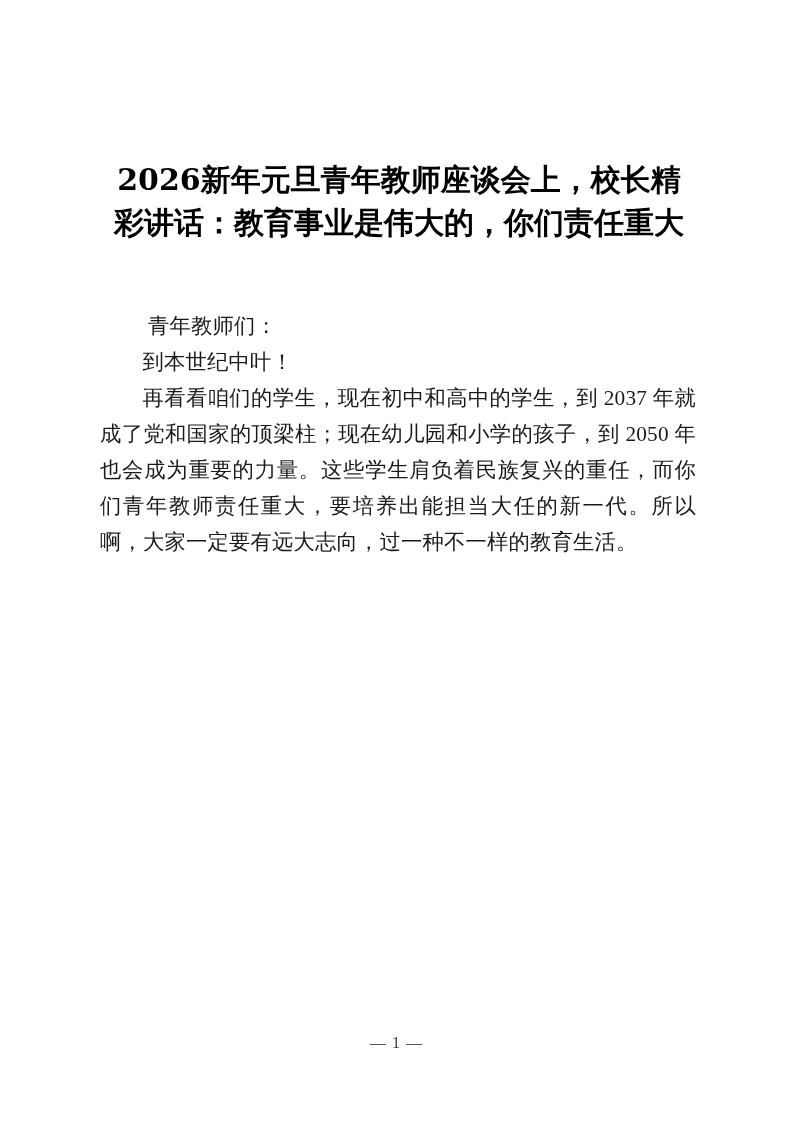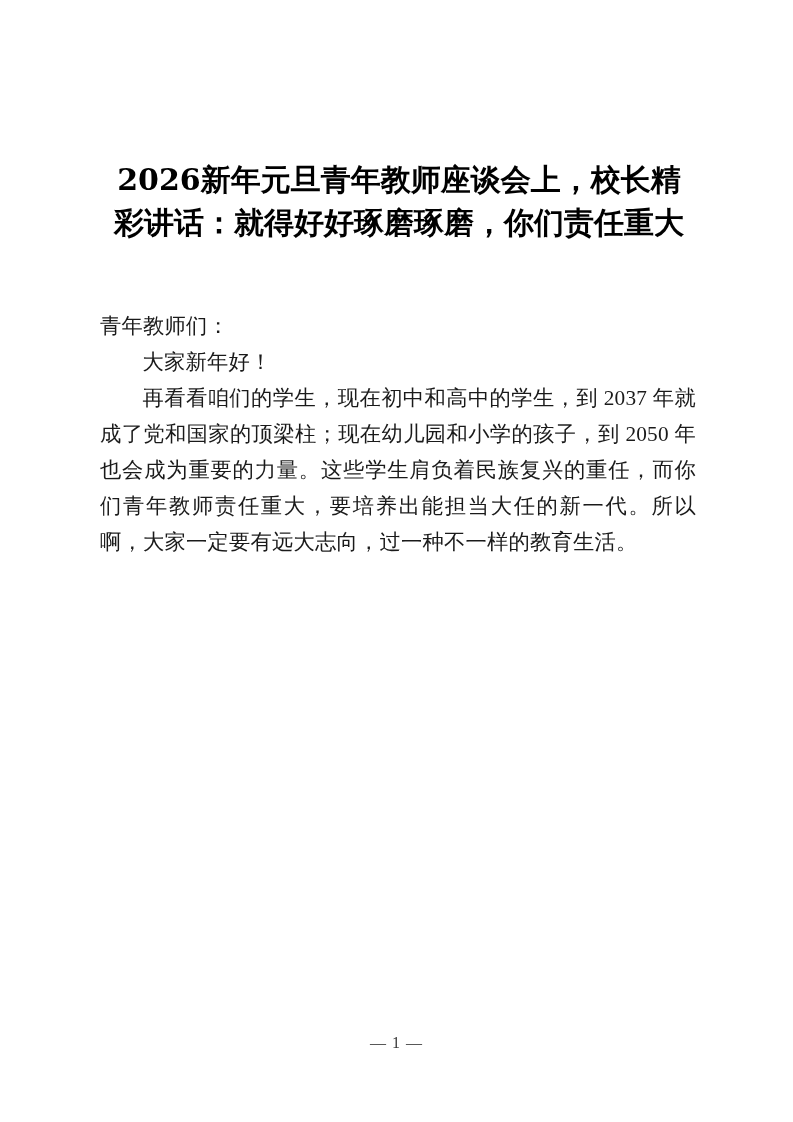--- a/index.html
+++ b/index.html
@@ -60,47 +60,48 @@
     word-break: break-all;
     letter-spacing: 0.2px;
   }
 
   .para.indent {
     text-indent: 2em;
   }
 
   .para.noindent {
     text-indent: 0;
+    margin-left: 48px;
   }
 
   
   .page-footer {
     position: absolute;
     left: 0;
     top: 1034px;
     width: 793px;
     text-align: center;
     font-family: "Liberation Serif", "DejaVu Serif", serif;
     font-size: 16px;
     color: #3a3a3a;
     letter-spacing: 1px;
   }
 </style>
 </head>
 <body>
 
 <div class="page">
 
-  <h1 class="doc-title">2026新年元旦青年教师座谈会上，校长精彩讲话：就得好好琢磨琢磨，你们责任重大</h1>
+  <h1 class="doc-title">2026新年元旦青年教师座谈会上，校长精彩讲话：教育事业是伟大的，你们责任重大</h1>
 
   <div class="body-block">
 
     <p class="para noindent">青年教师们：</p>
 
-    <p class="para indent">大家新年好！</p>
+    <p class="para indent">到本世纪中叶！</p>
 
 
 
     <p class="para indent">再看看咱们的学生，现在初中和高中的学生，到 2037 年就成了党和国家的顶梁柱；现在幼儿园和小学的孩子，到 2050 年也会成为重要的力量。这些学生肩负着民族复兴的重任，而你们青年教师责任重大，要培养出能担当大任的新一代。所以啊，大家一定要有远大志向，过一种不一样的教育生活。</p>
 
   </div>
 
   <div class="page-footer">— 1 —</div>
 
 </div>

